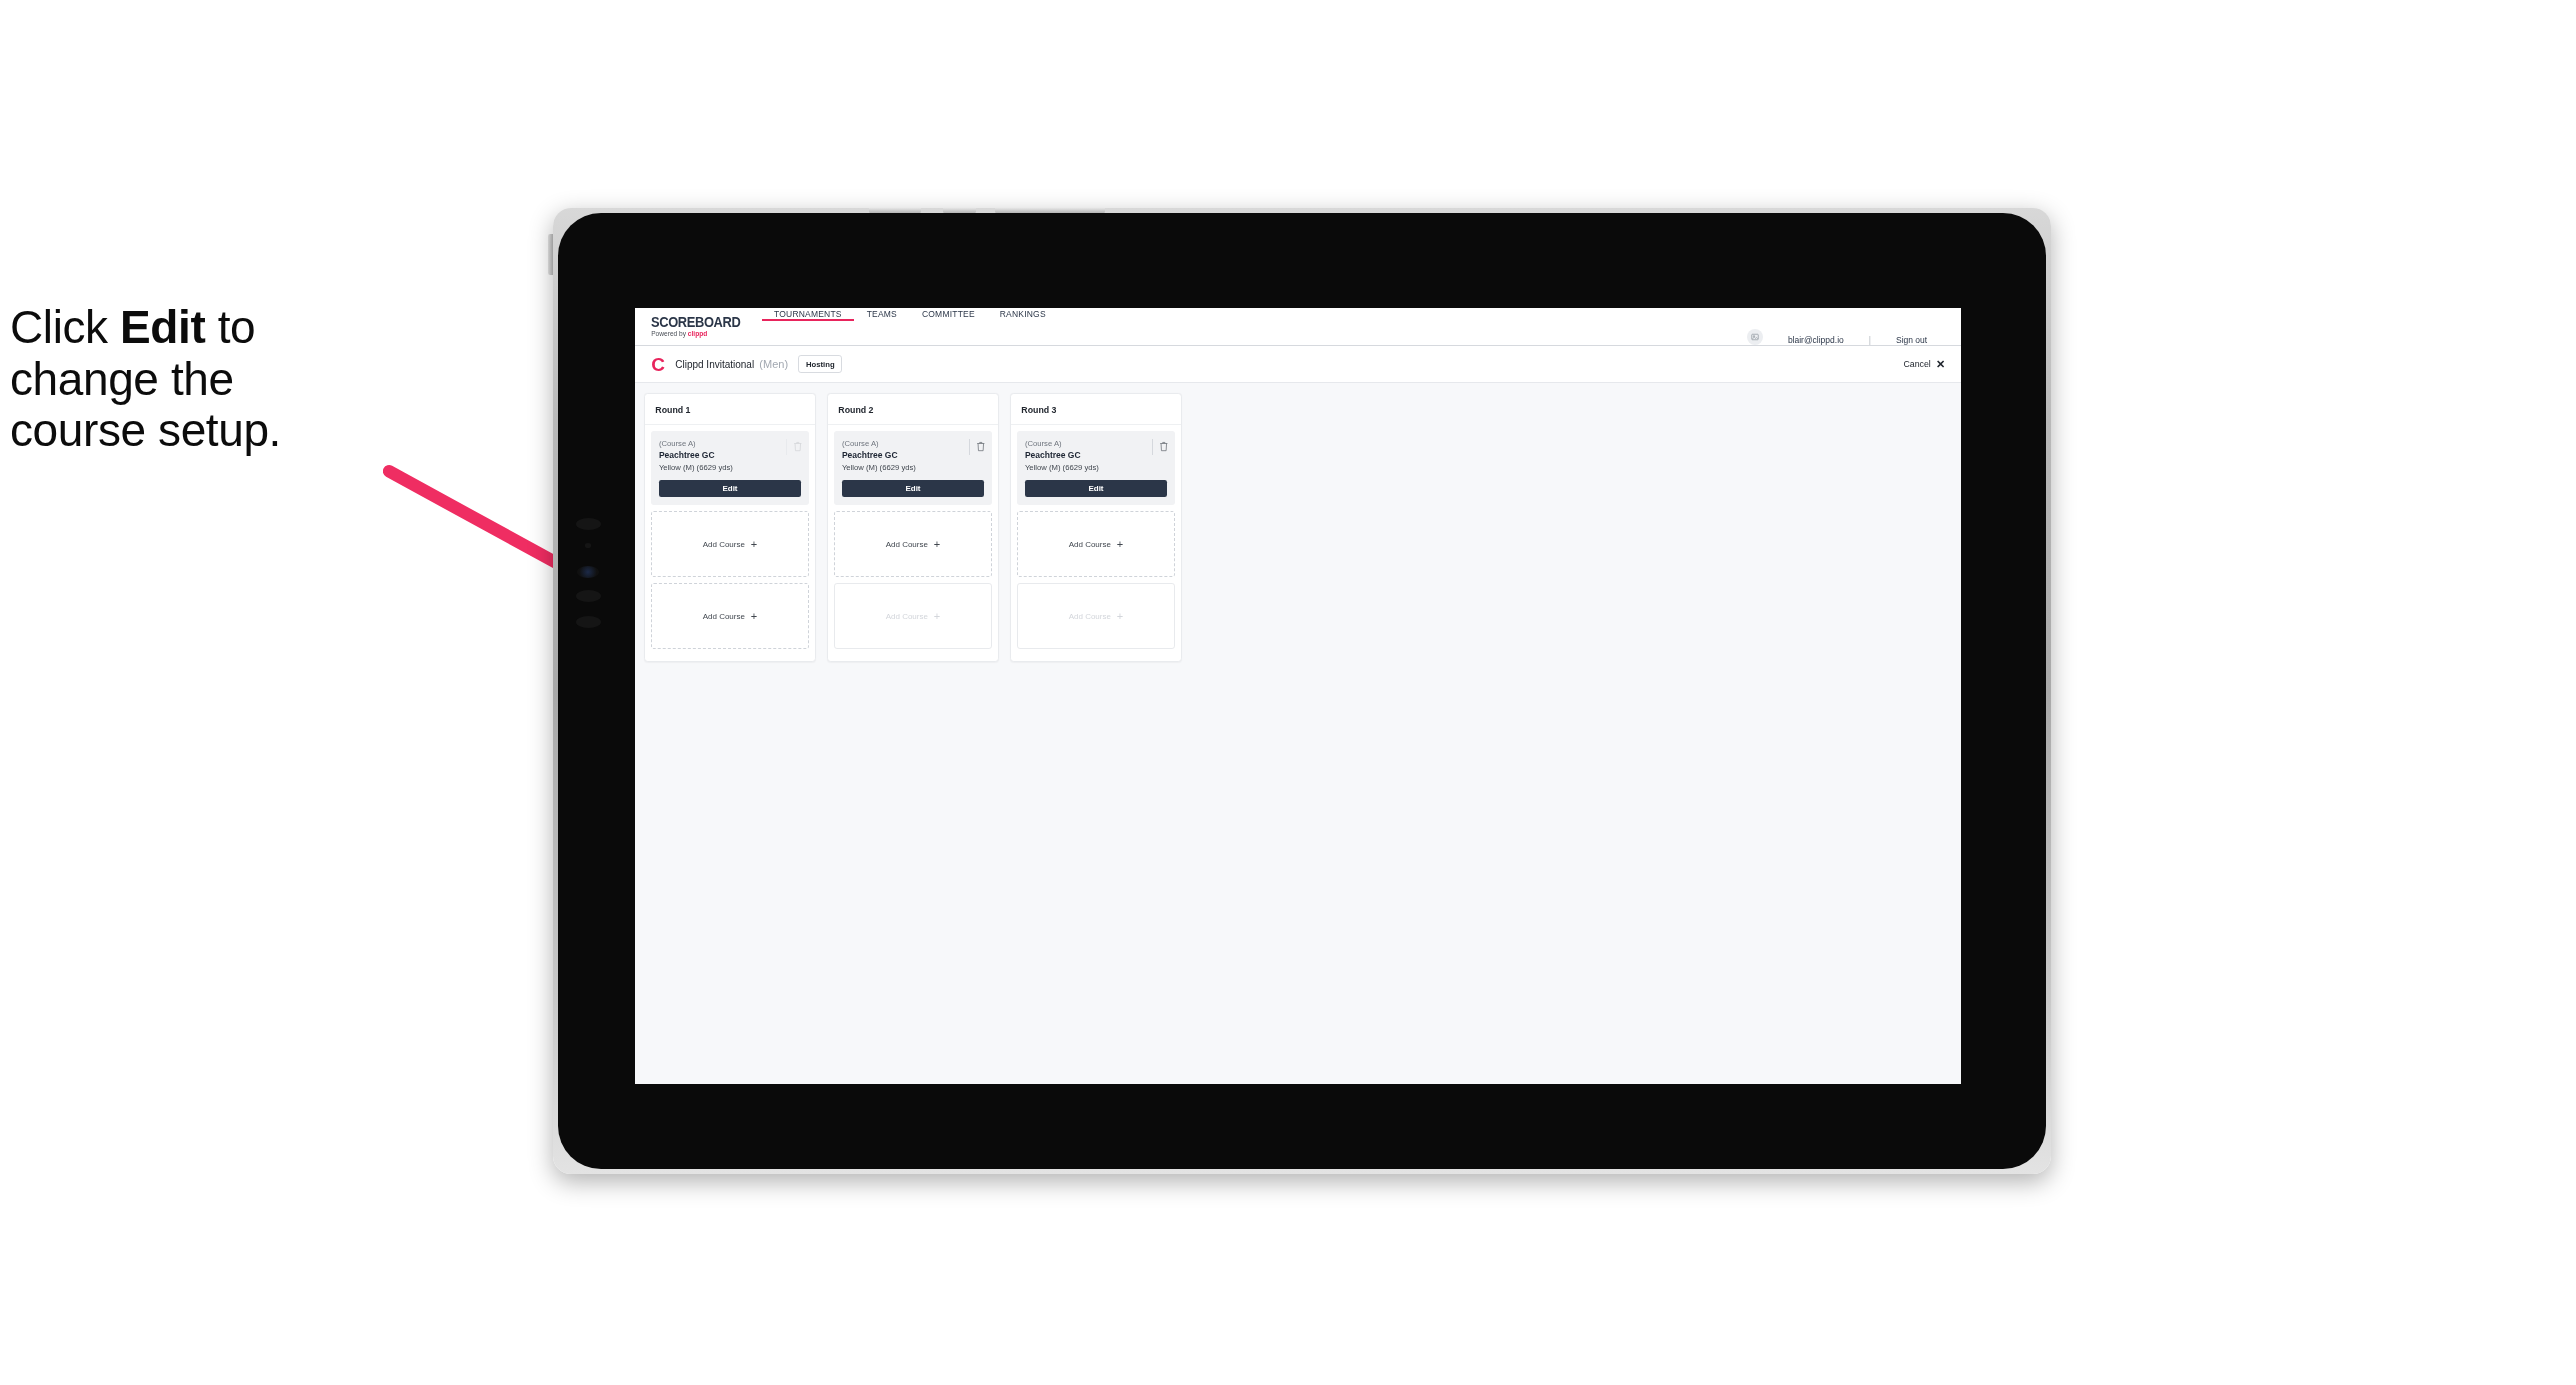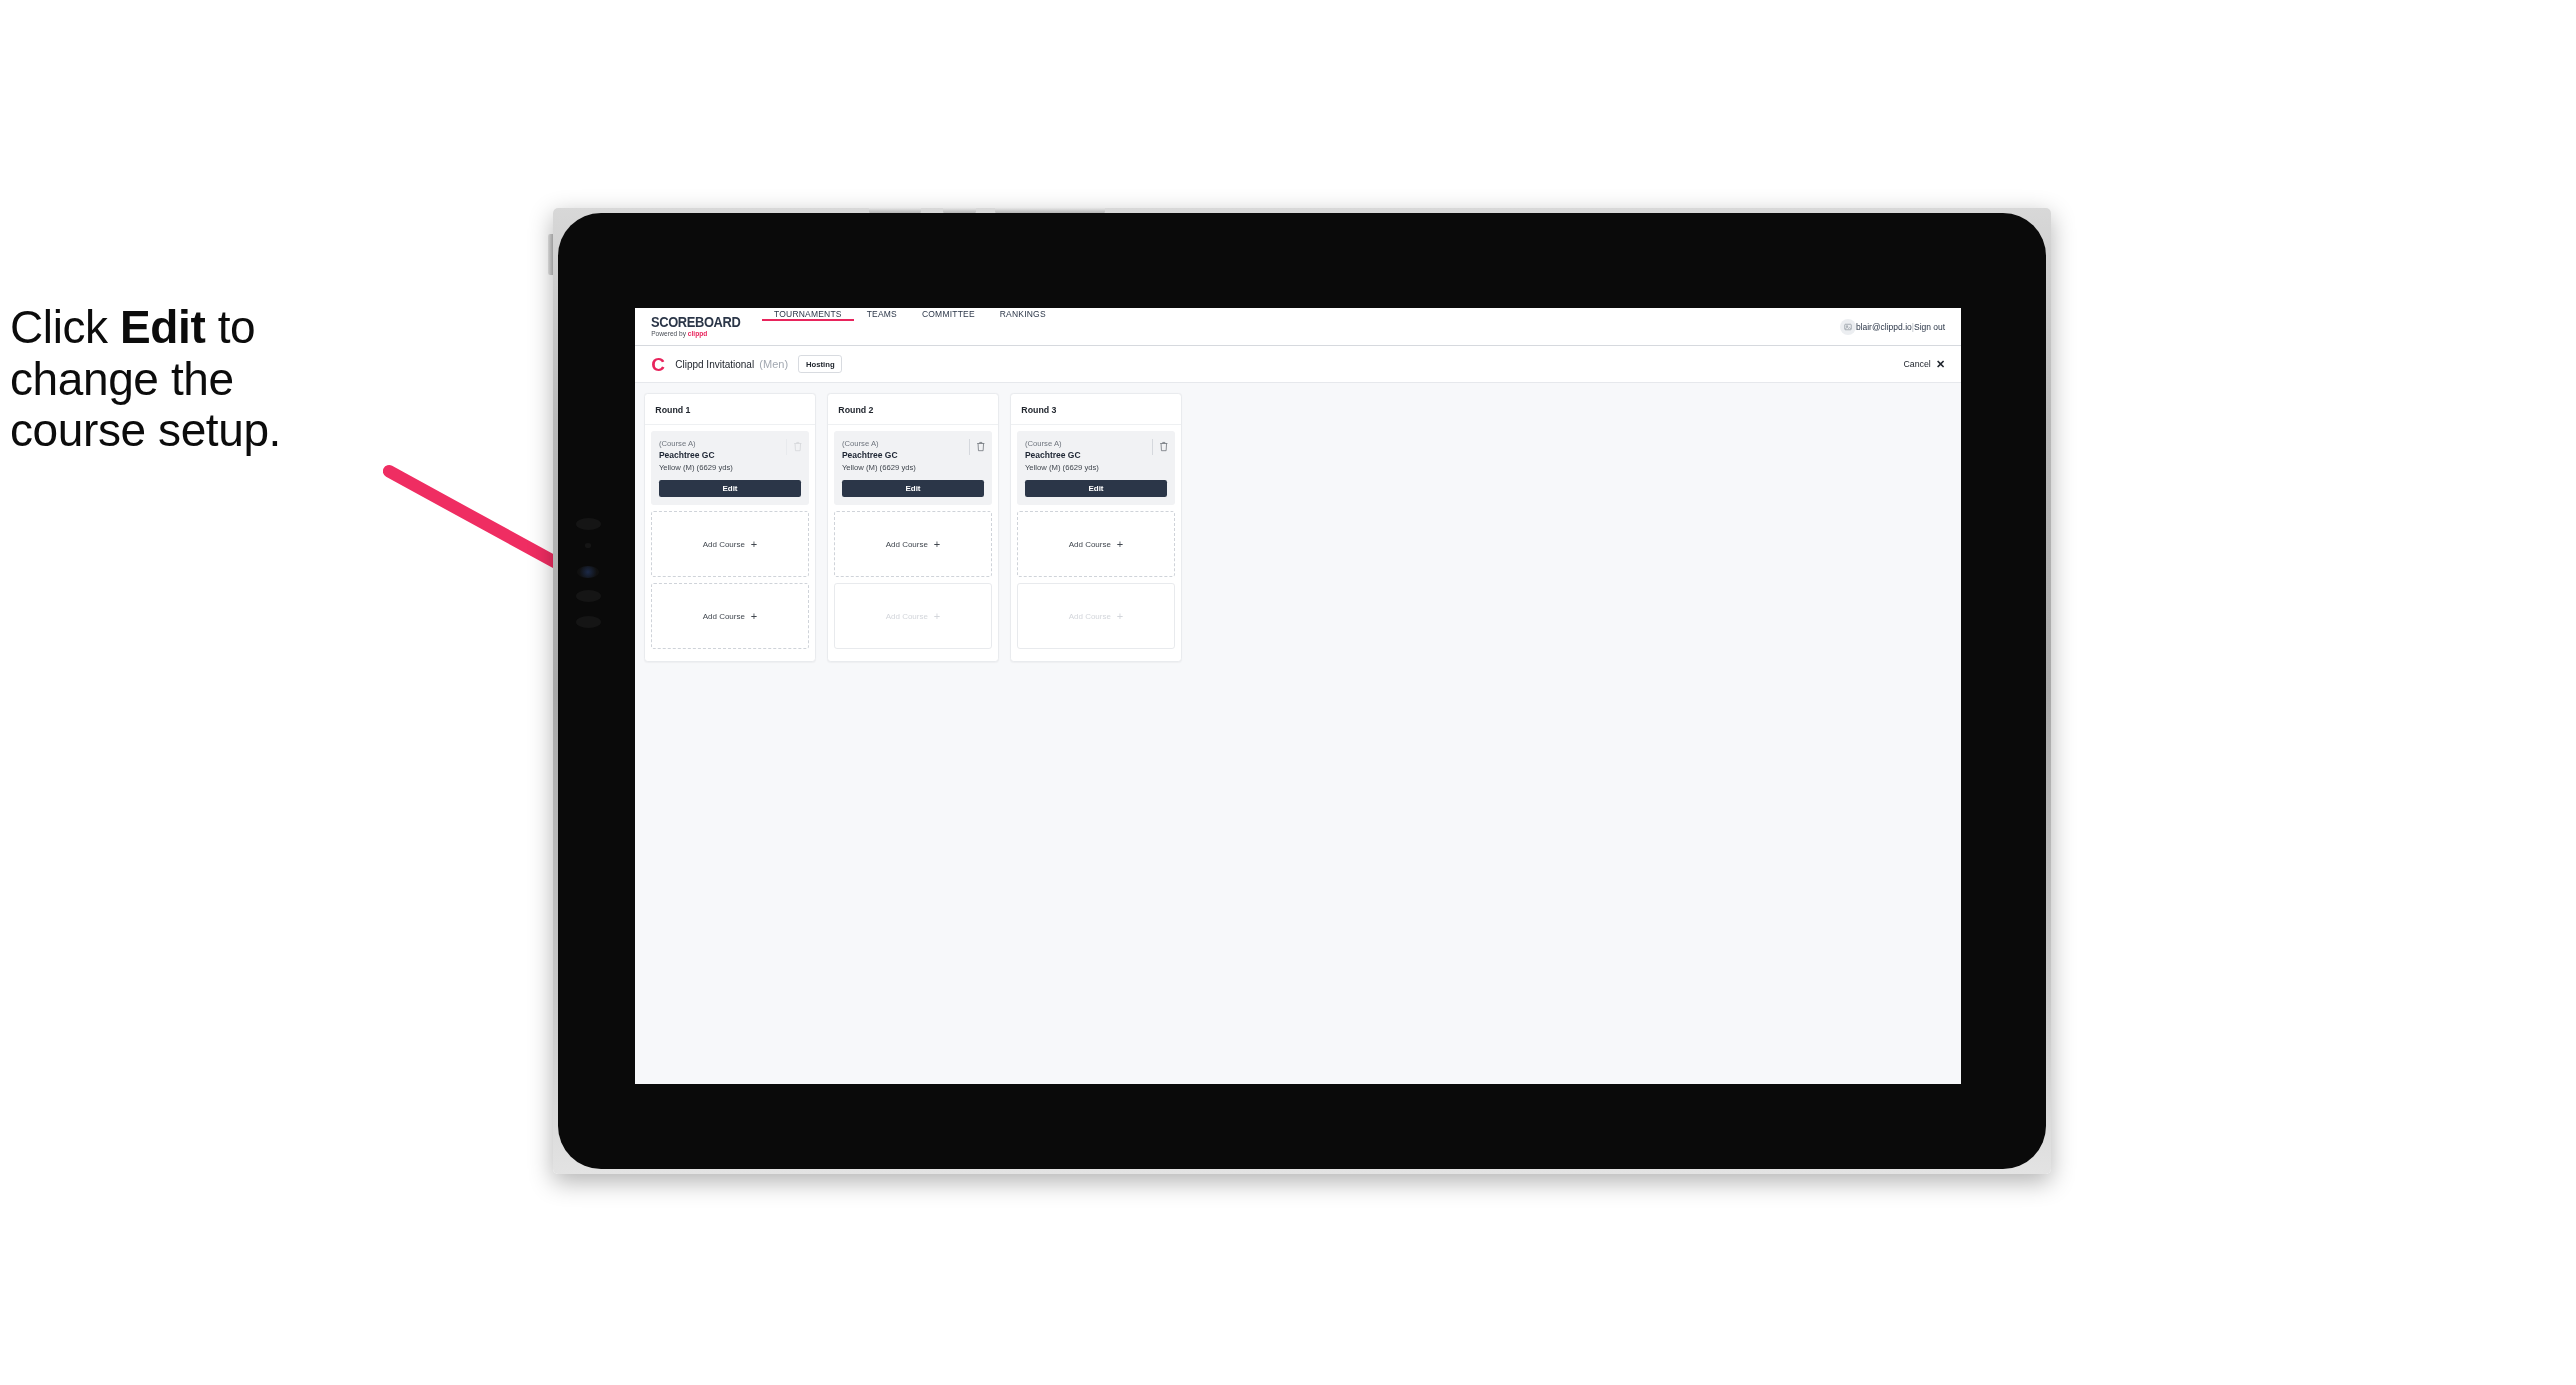--- a/index.html
+++ b/index.html
@@ -28,21 +28,21 @@
     left: 383px; top: 464px;
     width: 309px; height: 191px;
     pointer-events: none;
   }
 
   
   #tablet {
     position: absolute;
     left: 553px; top: 208px;
     width: 1498px; height: 966px;
-    border-radius: 5px;
+    border-radius: 18px;
     background: linear-gradient(180deg,#d8d8d8 0%,#b9b9b9 22%,#a9a9a9 50%,#c9c9c9 82%,#e3e3e3 100%);
     padding: 5.2px;
     box-shadow: 0 7.4px 25px rgba(0,0,0,.30);
   }
   #tablet-inner {
     width: 100%; height: 100%;
     border-radius: 43px;
     background: #0a0a0a;
     position: relative;
     overflow: hidden;
@@ -115,23 +115,23 @@
     letter-spacing: 0.2px;
     color: #2b3648;
     border-bottom: 2.2px solid transparent;
     position: relative;
     top: 0.7px;
   }
   .navitem.active { border-bottom-color: #e8245c; }
 
   #topbar-right {
     margin-left: auto;
-    display: flex; align-items: center;
-    padding-right: 16px;
-    gap: 0;
+    display: flex; align-items: flex-end;
+    padding-right: 34px;
+    gap: 25px;
     font-size: 8.5px; color: #2b3648;
   }
   #avatar {
     width: 16px; height: 16px; border-radius: 50%;
     background: #eceef1;
     display: flex; align-items: center; justify-content: center;
     color: #8d939c; font-size: 8px;
   }
   #topbar-right .sep { color: #b4b9c0; }
 

